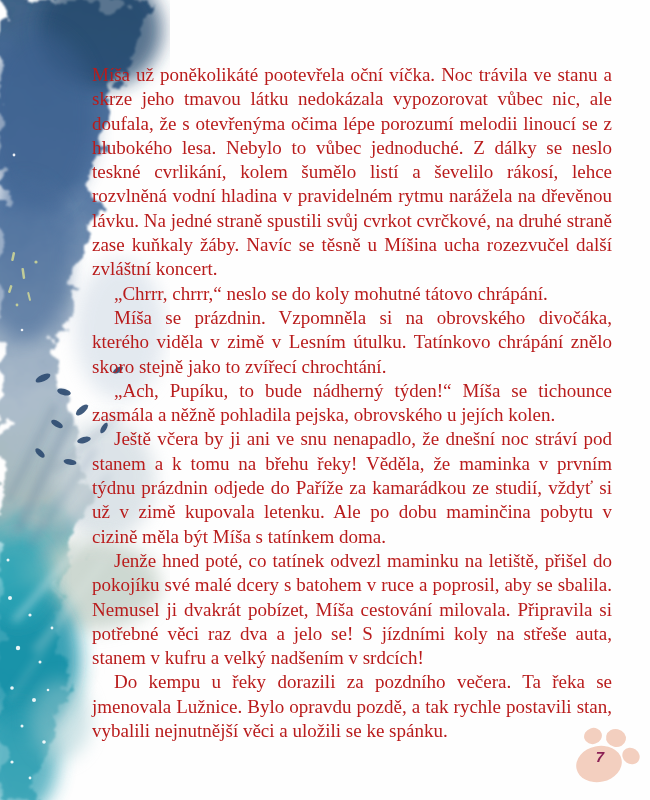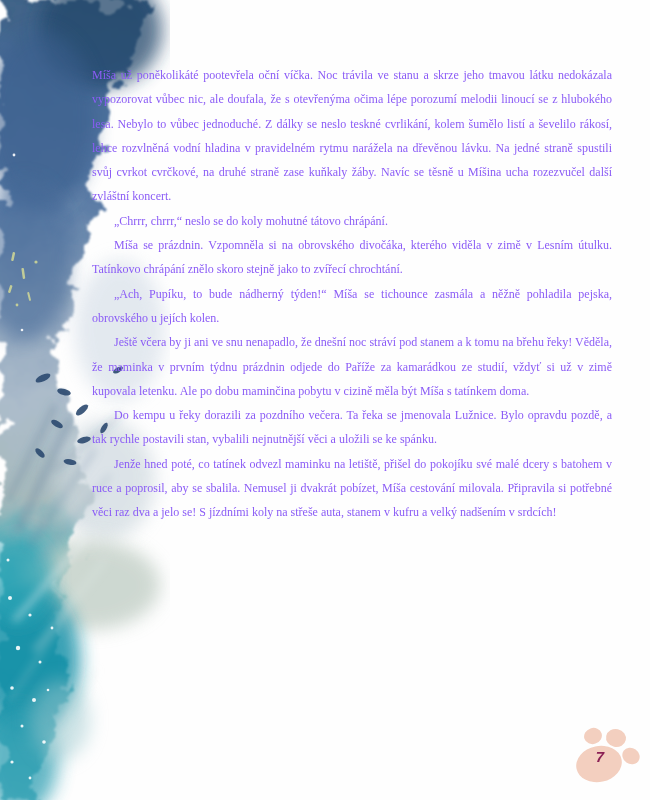--- a/index.html
+++ b/index.html
@@ -15,22 +15,22 @@
     background: #fefefe;
   }
   .watercolor {
     position: absolute; left: 0; top: 0;
     width: 170px; height: 800px;
     pointer-events: none;
   }
   .story {
     position: absolute;
     left: 92px; top: 63px; width: 520px;
-    color: #8b5cf6;
-    font-size: 12px;
+    color: #b91c1c;
+    font-size: 19px;
     line-height: 24.3px;
     text-align: justify;
   }
   .story p { margin: 0; padding: 0; }
   .story p.indent { text-indent: 22px; }
   .paw-badge {
     position: absolute;
     right: 6px; bottom: 10px;
     width: 78px; height: 64px;
   }
@@ -147,22 +147,22 @@
       </g>
     </svg>
   </div>
 
   <section class="story">
       <p class="">Míša už poněkolikáté pootevřela oční víčka. Noc trávila ve stanu a skrze jeho tmavou látku nedokázala vypozorovat vůbec nic, ale doufala, že s otevřenýma očima lépe porozumí melodii linoucí se z hlubokého lesa. Nebylo to vůbec jednoduché. Z dálky se neslo teskné cvrlikání, kolem šumělo listí a ševelilo rákosí, lehce rozvlněná vodní hladina v pravidelném rytmu narážela na dřevěnou lávku. Na jedné straně spustili svůj cvrkot cvrčkové, na druhé straně zase kuňkaly žáby. Navíc se těsně u Míšina ucha rozezvučel další zvláštní koncert.</p>
       <p class="indent">„Chrrr, chrrr,“ neslo se do koly mohutné tátovo chrápání.</p>
       <p class="indent">Míša se prázdnin. Vzpomněla si na obrovského divočáka, kterého viděla v zimě v Lesním útulku. Tatínkovo chrápání znělo skoro stejně jako to zvířecí chrochtání.</p>
       <p class="indent">„Ach, Pupíku, to bude nádherný týden!“ Míša se tichounce zasmála a něžně pohladila pejska, obrovského u jejích kolen.</p>
       <p class="indent">Ještě včera by ji ani ve snu nenapadlo, že dnešní noc stráví pod stanem a k tomu na břehu řeky! Věděla, že maminka v prvním týdnu prázdnin odjede do Paříže za kamarádkou ze studií, vždyť si už v zimě kupovala letenku. Ale po dobu maminčina pobytu v cizině měla být Míša s tatínkem doma.</p>
+      <p class="indent">Jenže hned poté, co tatínek odvezl maminku na letiště, přišel do pokojíku své malé dcery s batohem v ruce a poprosil, aby se sbalila. Nemusel ji dvakrát pobízet, Míša cestování milovala. Připravila si potřebné věci raz dva a jelo se! S jízdními koly na střeše auta, stanem v kufru a velký nadšením v srdcích!</p>
       <p class="indent">Do kempu u řeky dorazili za pozdního večera. Ta řeka se jmenovala Lužnice. Bylo opravdu pozdě, a tak rychle postavili stan, vybalili nejnutnější věci a uložili se ke spánku.</p>
-      <p class="indent">Jenže hned poté, co tatínek odvezl maminku na letiště, přišel do pokojíku své malé dcery s batohem v ruce a poprosil, aby se sbalila. Nemusel ji dvakrát pobízet, Míša cestování milovala. Připravila si potřebné věci raz dva a jelo se! S jízdními koly na střeše auta, stanem v kufru a velký nadšením v srdcích!</p>
     </section>
 
   <div class="paw-badge">
     <svg width="78" height="64" viewBox="0 0 78 64" xmlns="http://www.w3.org/2000/svg">
       <g fill="#f3cfbf">
         <ellipse cx="33" cy="38" rx="23" ry="18" transform="rotate(-12 33 38)"></ellipse>
         <ellipse cx="27" cy="10" rx="9" ry="8" transform="rotate(-18 27 10)"></ellipse>
         <ellipse cx="50" cy="12" rx="10" ry="9" transform="rotate(12 50 12)"></ellipse>
         <ellipse cx="65" cy="30" rx="9" ry="8" transform="rotate(35 65 30)"></ellipse>
       </g>

